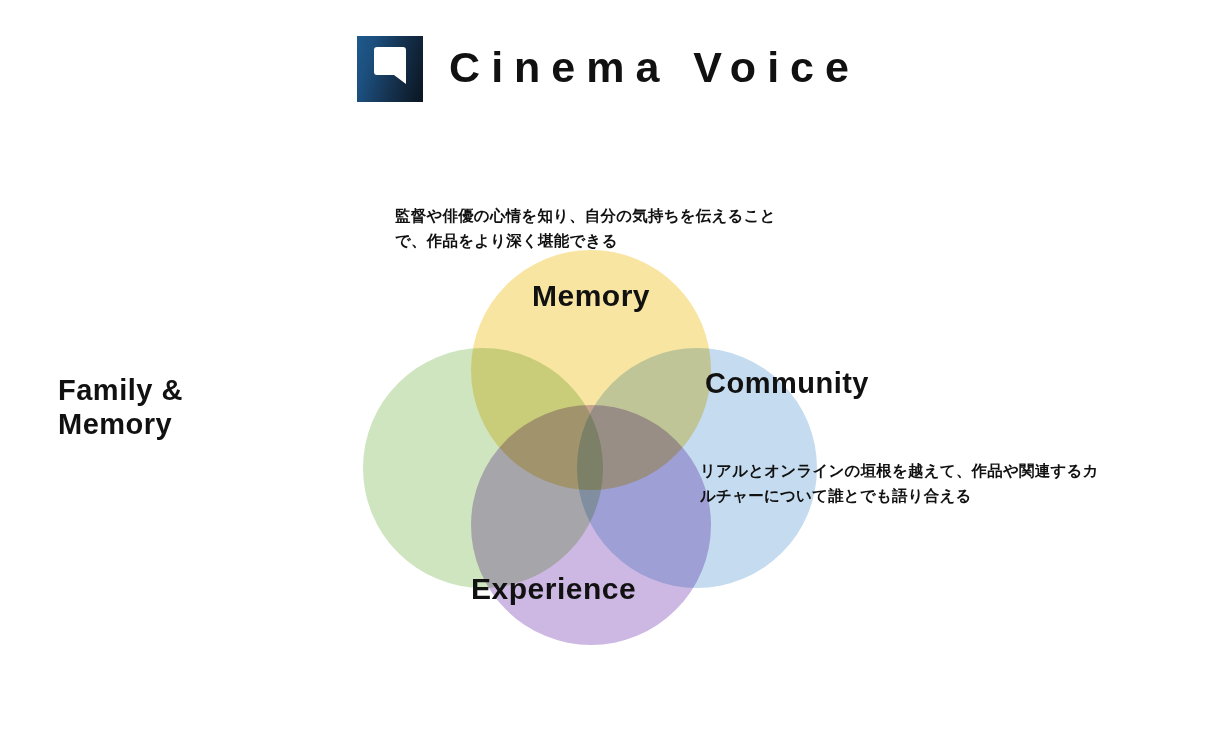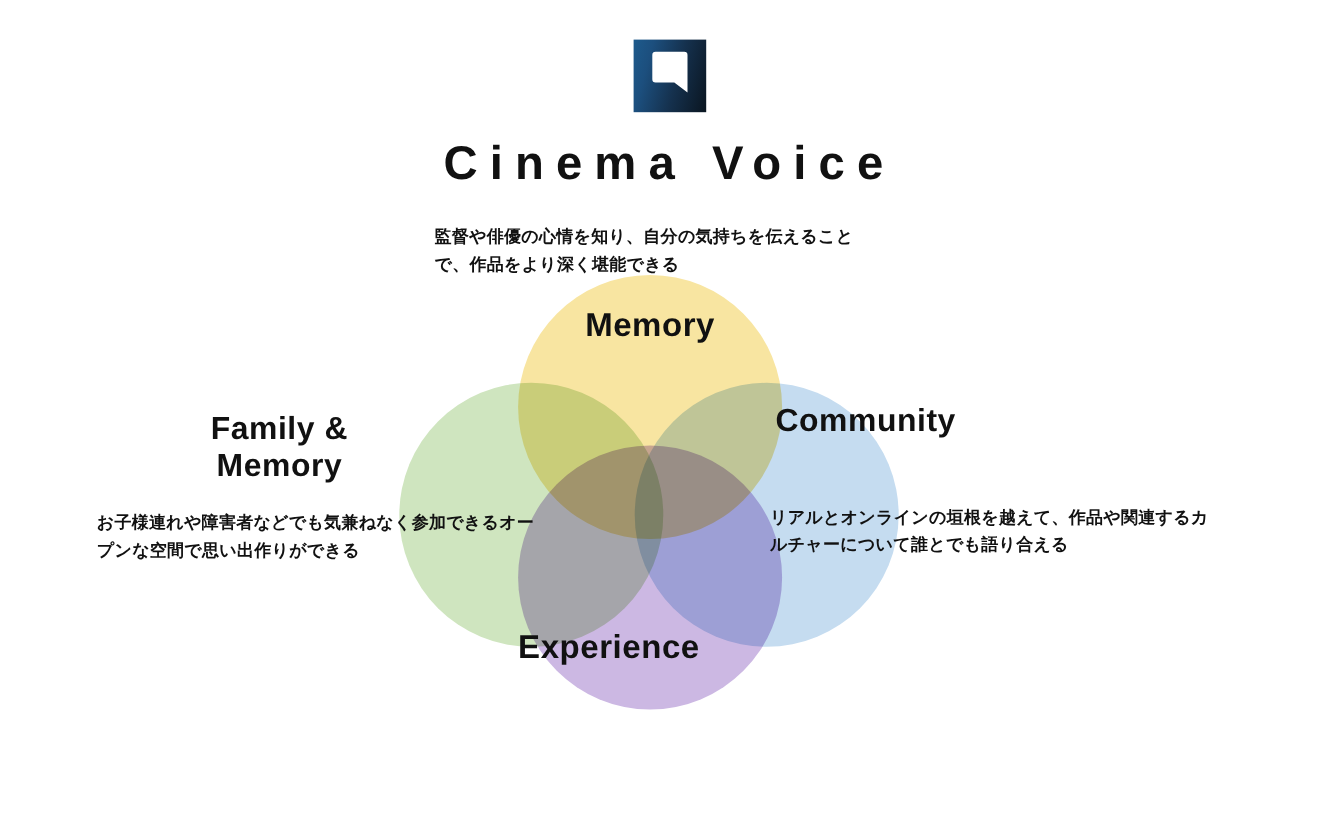--- a/index.html
+++ b/index.html
@@ -23,21 +23,20 @@
   
   .brand-row {
     position: absolute;
     top: 36px;
     left: 0;
     width: 100%;
     display: flex;
     align-items: center;
     justify-content: center;
     gap: 26px;
-    flex-direction: column;
   }
 
   .logo-mark {
     position: relative;
     width: 66px;
     height: 66px;
     background: linear-gradient(105deg, #1d5a8c 0%, #1c4f7e 22%, #15314e 58%, #0a1520 100%);
     flex: 0 0 auto;
   }
   .logo-mark svg { display: block; width: 100%; height: 100%; }
@@ -130,21 +129,21 @@
   }
   .label-talk {
     left: 705px; top: 366px;
     width: 240px;
     text-align: left;
     font-size: 29px;
   }
   .label-family {
     left: 58px; top: 373px;
     width: 392px;
-    text-align: center;
+    text-align: left;
     font-size: 29px;
   }
   .label-experience {
     left: 471px; top: 571px;
     width: 240px;
     font-size: 30px;
   }
 
   
   .caption {
@@ -210,16 +209,15 @@
 
     <div class="venn-label label-family">
       <div>Family &amp;</div>
       <div>Memory</div>
     </div>
 
     <div class="venn-label label-experience">Experience</div>
 
     <div class="caption caption-top">監督や俳優の心情を知り、自分の気持ちを伝えることで、作品をより深く堪能できる</div>
     <div class="caption caption-right">リアルとオンラインの垣根を越えて、作品や関連するカルチャーについて誰とでも語り合える</div>
-    <div class="caption caption-left">お子様連れや障害者などでも気兼ねなく参加できるオープンな空間で思い出作りができる</div>
 
   </div>
 </div>
 
 </body></html>

